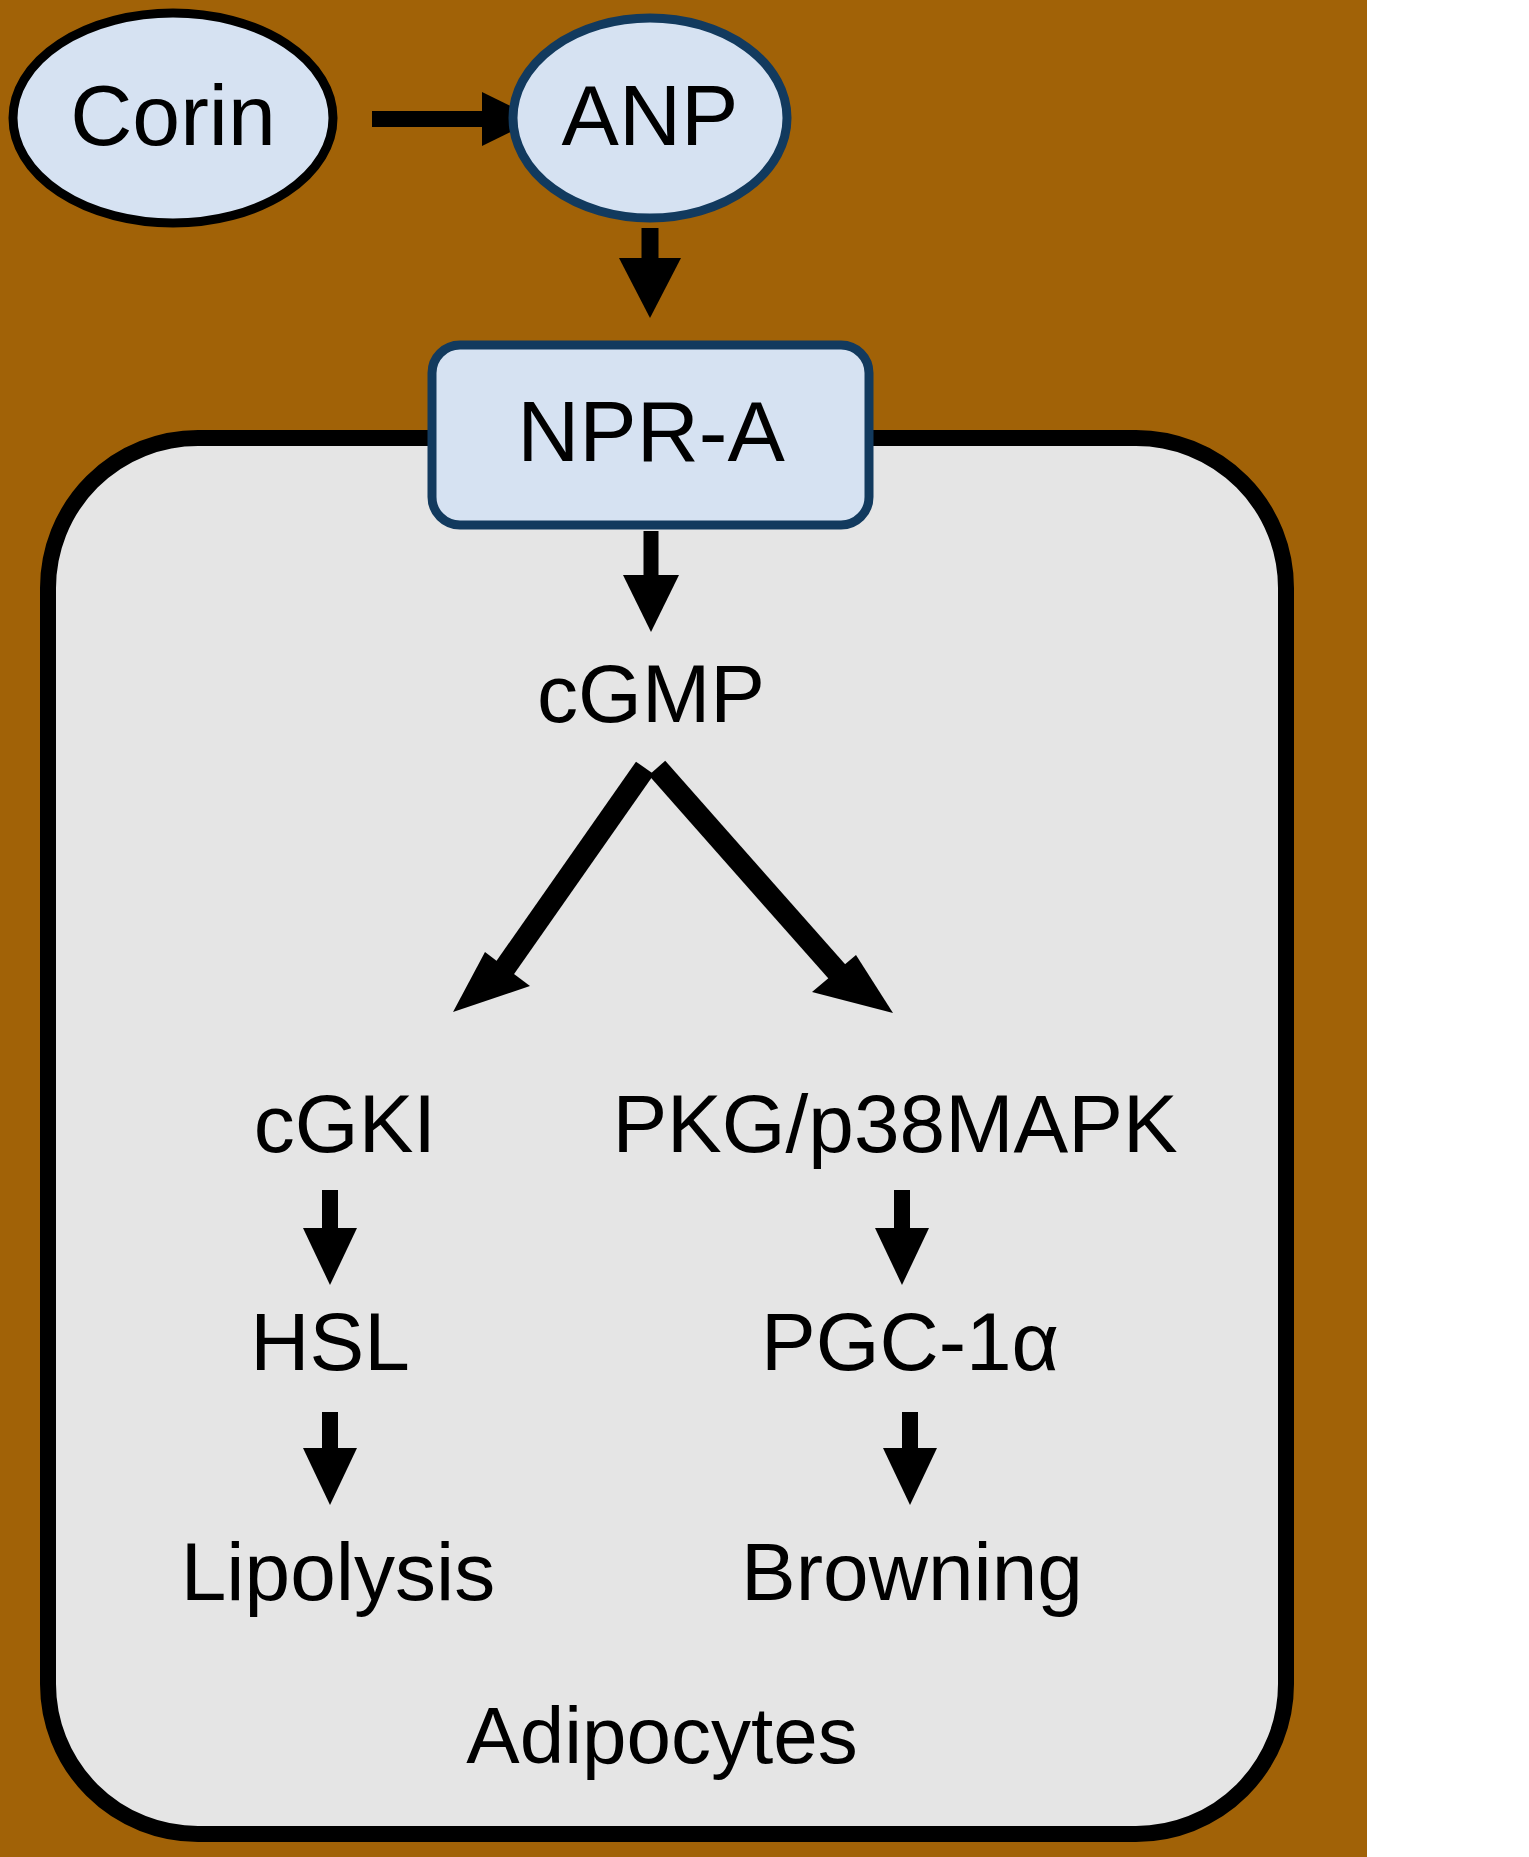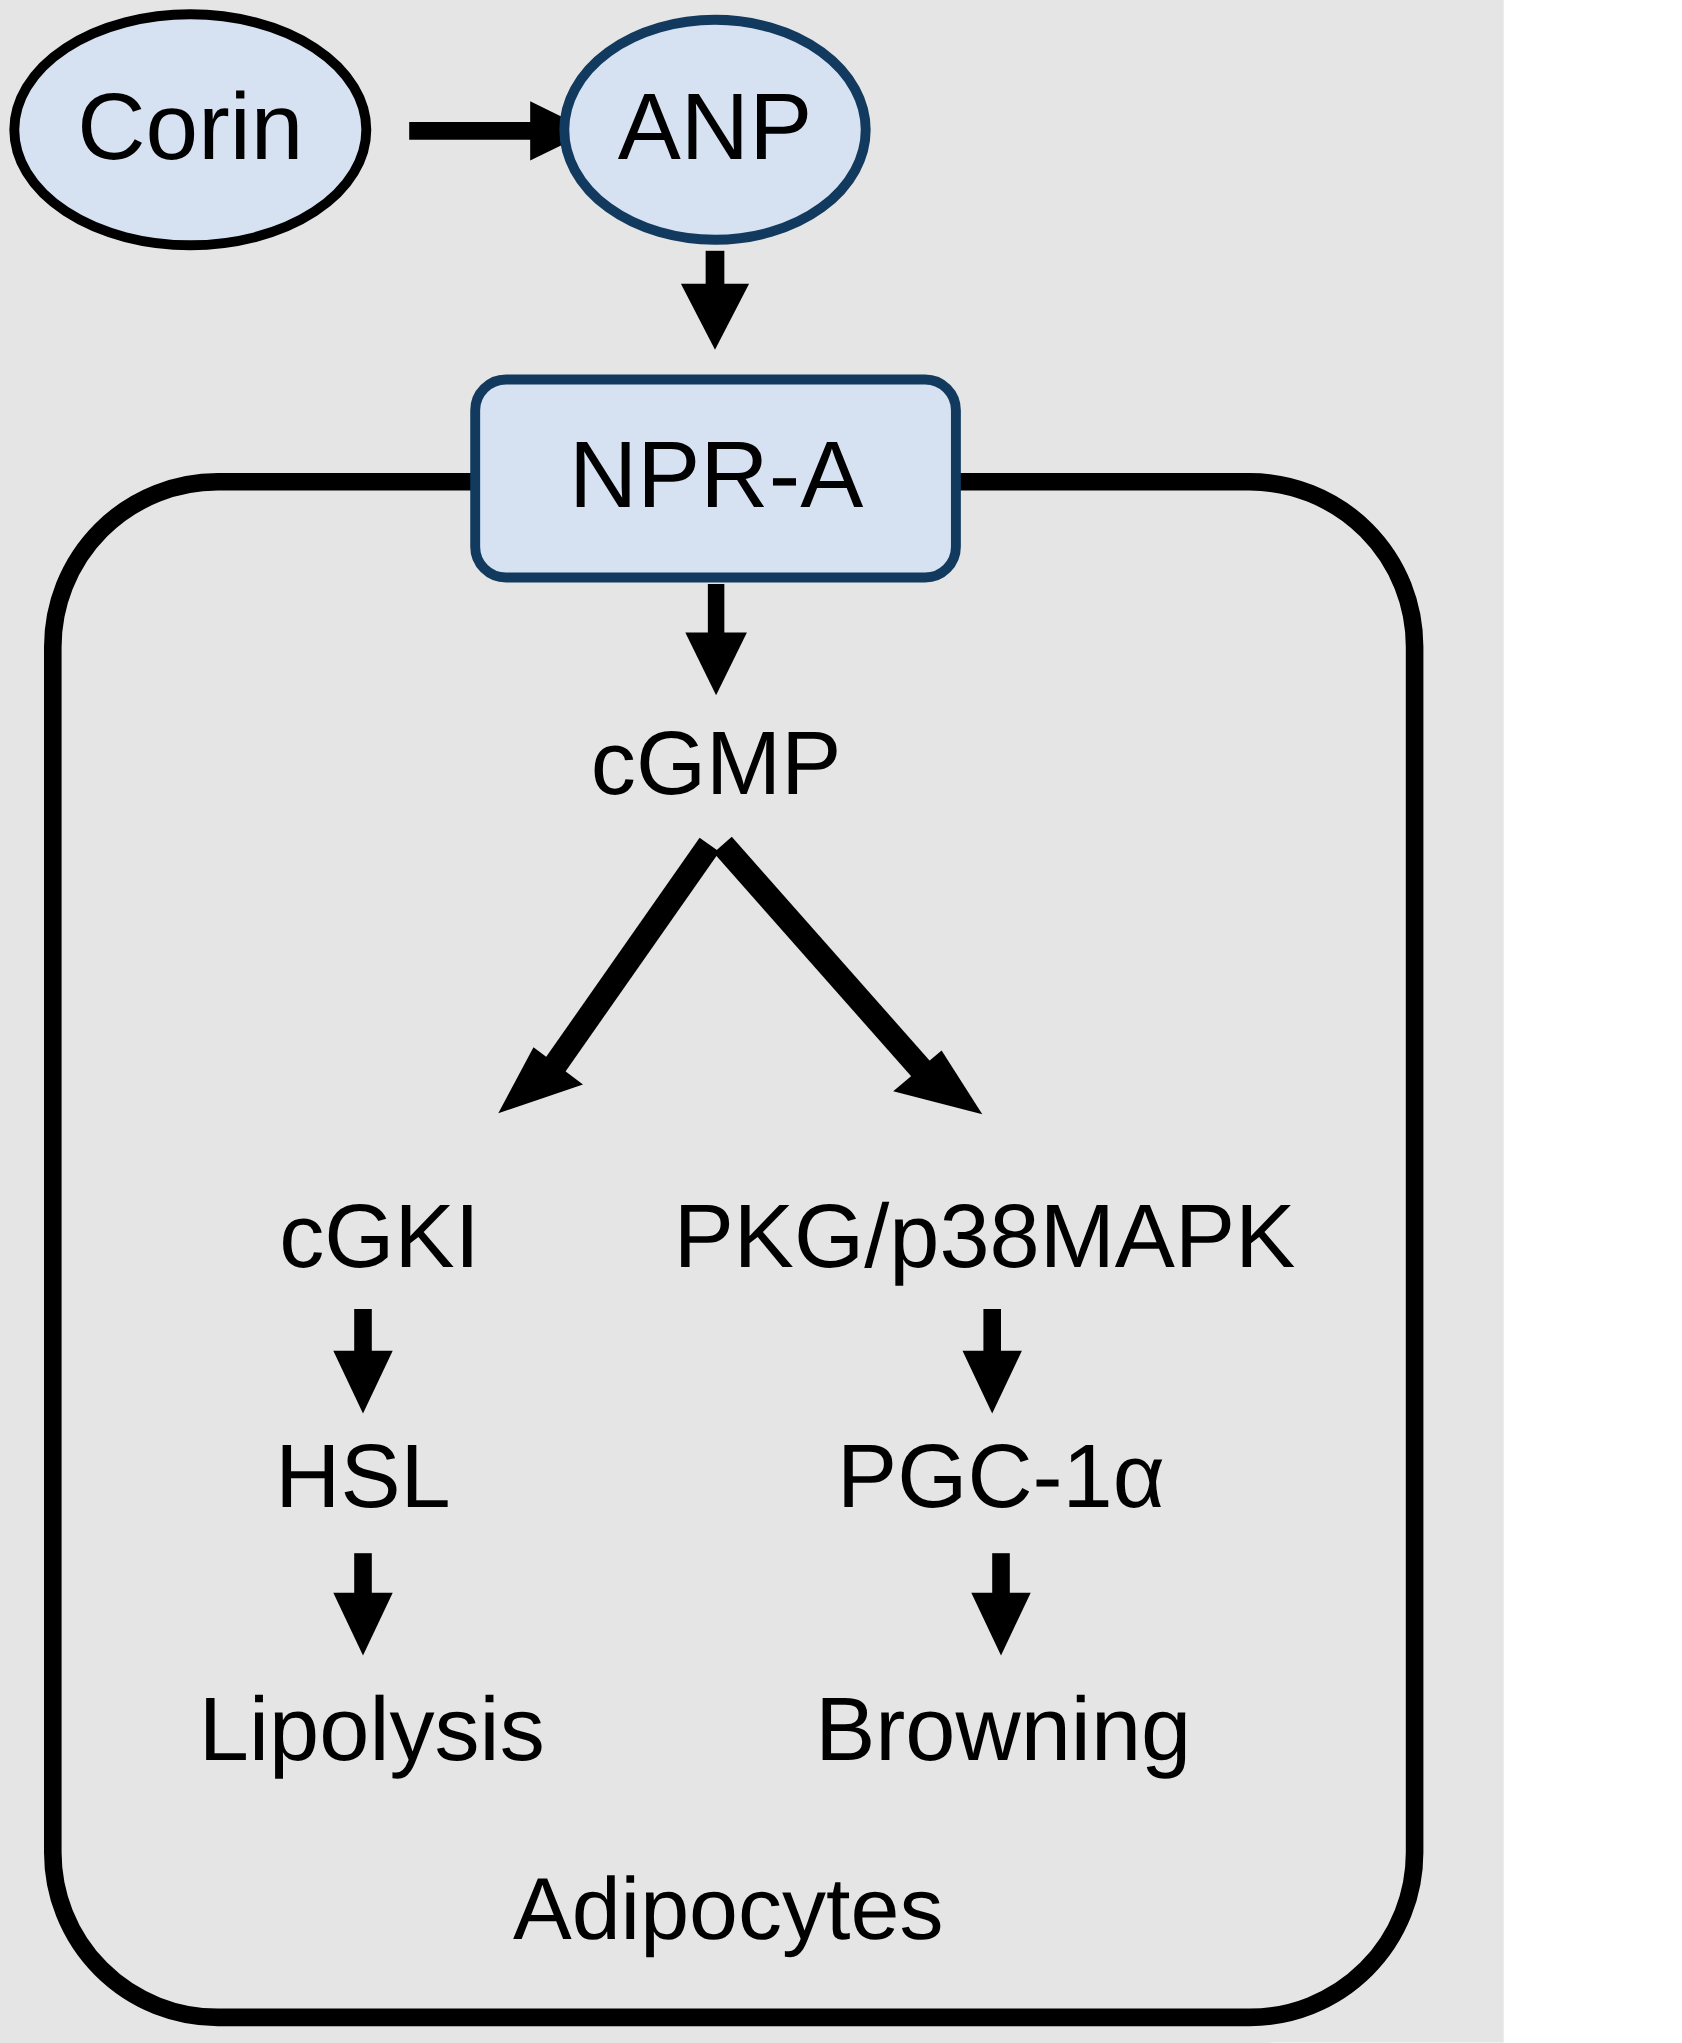--- a/index.html
+++ b/index.html
@@ -7,21 +7,21 @@
     padding: 0;
     background: #ffffff;
   }
   body {
     font-family: "Liberation Sans", sans-serif;
   }
   #diagram-root {
     position: relative;
     width: 1367px;
     height: 1857px;
-    background: #e5e5e5;
+    background: #a16207;
     overflow: hidden;
     text-decoration: underline;
   }
   svg.canvas {
     display: block;
     width: 1529px;
     height: 1857px;
   }
   text {
     font-family: "Liberation Sans", sans-serif;

